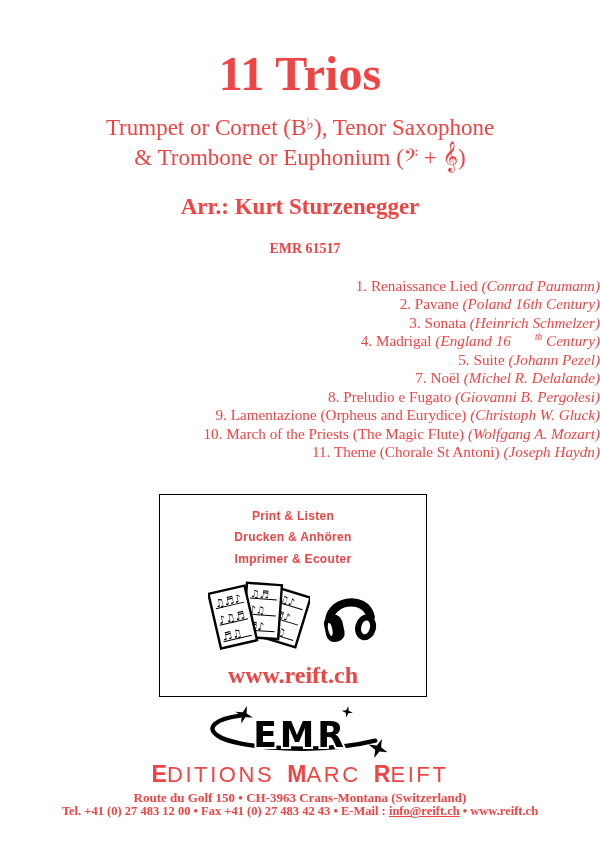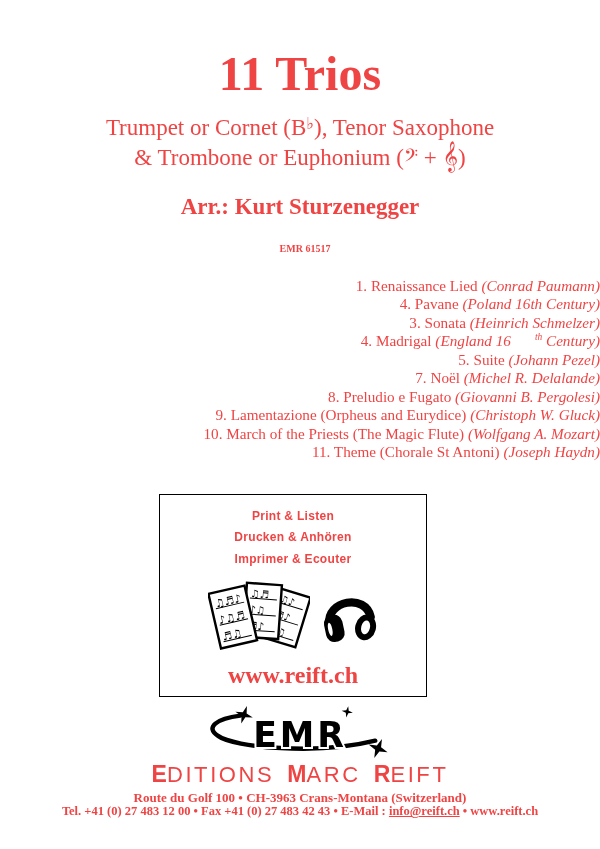--- a/index.html
+++ b/index.html
@@ -7,21 +7,21 @@
     width:600px;height:849px;margin:12px auto;background:#ffffff;color:#ef4444;
     font-family:"Liberation Serif",serif;position:relative;overflow:hidden;
     text-align:center;
   }
   .title{padding-top:34px;font-size:48px;font-weight:bold;line-height:1.15;}
   .subtitle{margin-top:9px;font-size:23px;line-height:28px;}
   .flat{font-family:"DejaVu Sans",sans-serif;font-size:0.72em;vertical-align:0.35em;}
   .clef{font-family:"DejaVu Sans",sans-serif;font-size:0.95em;}
   .clef.treble{font-size:1.15em;}
   .arranger{margin-top:21px;font-size:23px;font-weight:bold;line-height:27px;}
-  .catalog{margin-top:21px;font-size:10px;font-weight:bold;line-height:16px;padding-left:10px;}
+  .catalog{margin-top:21px;font-size:14px;font-weight:bold;line-height:16px;padding-left:10px;}
 
   .piece-list{margin:20px 0 0 84px;text-align:right;font-size:15.2px;line-height:18.5px;}
   .piece .it{font-style:italic;}
   .piece sup{font-size:0.62em;line-height:0;font-style:italic;padding-left:24px;}
 
   .promo-box{
     margin:32px 0 0 159px;width:268px;height:203px;border:1.5px solid #000;
     box-sizing:border-box;padding-top:11px;
   }
   .promo-lines{font-family:"Liberation Sans",sans-serif;font-weight:bold;
@@ -53,21 +53,21 @@
     <div><span>Trumpet or Cornet (B</span><span class="flat">♭</span><span>), Tenor Saxophone</span></div>
     <div><span>&amp; Trombone or Euphonium (</span><span class="clef">𝄢</span><span> + </span><span class="clef treble">𝄞</span><span>)</span></div>
   </div>
 
   <div class="arranger">Arr.: Kurt Sturzenegger</div>
 
   <div class="catalog">EMR 61517</div>
 
   <div class="piece-list">
       <div class="piece"><span>1. Renaissance Lied </span><span class="it">(Conrad Paumann)</span></div>
-      <div class="piece"><span>4. Pavane </span><span class="it">(Poland 16th Century)</span></div>
+      <div class="piece"><span>2. Pavane </span><span class="it">(Poland 16th Century)</span></div>
       <div class="piece"><span>3. Sonata </span><span class="it">(Heinrich Schmelzer)</span></div>
       <div class="piece"><span>4. Madrigal </span><span class="it">(England 16</span><sup class="it">th</sup><span class="it"> Century)</span></div>
       <div class="piece"><span>5. Suite </span><span class="it">(Johann Pezel)</span></div>
       <div class="piece"><span>7. Noël </span><span class="it">(Michel R. Delalande)</span></div>
       <div class="piece"><span>8. Preludio e Fugato </span><span class="it">(Giovanni B. Pergolesi)</span></div>
       <div class="piece"><span>9. Lamentazione (Orpheus and Eurydice) </span><span class="it">(Christoph W. Gluck)</span></div>
       <div class="piece"><span>10. March of the Priests (The Magic Flute) </span><span class="it">(Wolfgang A. Mozart)</span></div>
       <div class="piece"><span>11. Theme (Chorale St Antoni) </span><span class="it">(Joseph Haydn)</span></div>
     </div>
 
@@ -146,17 +146,17 @@
       <span class="word">
         <span class="initial">M</span>
         <span class="rest">ARC</span>
       </span>
       <span class="word">
         <span class="initial">R</span>
         <span class="rest">EIFT</span>
       </span>
     </div>
 
-  <div class="address">Route du Golf 100 • CH-3963 Crans-Montana (Switzerland)</div>
+  <div class="address">Route du Golf 150 • CH-3963 Crans-Montana (Switzerland)</div>
 
   <div class="contact"><span>Tel. +41 (0) 27 483 12 00 • Fax +41 (0) 27 483 42 43 • E-Mail : </span><span class="email">info@reift.ch</span><span> • </span><span>www.reift.ch</span></div>
 
 </div>
 
 </body></html>

